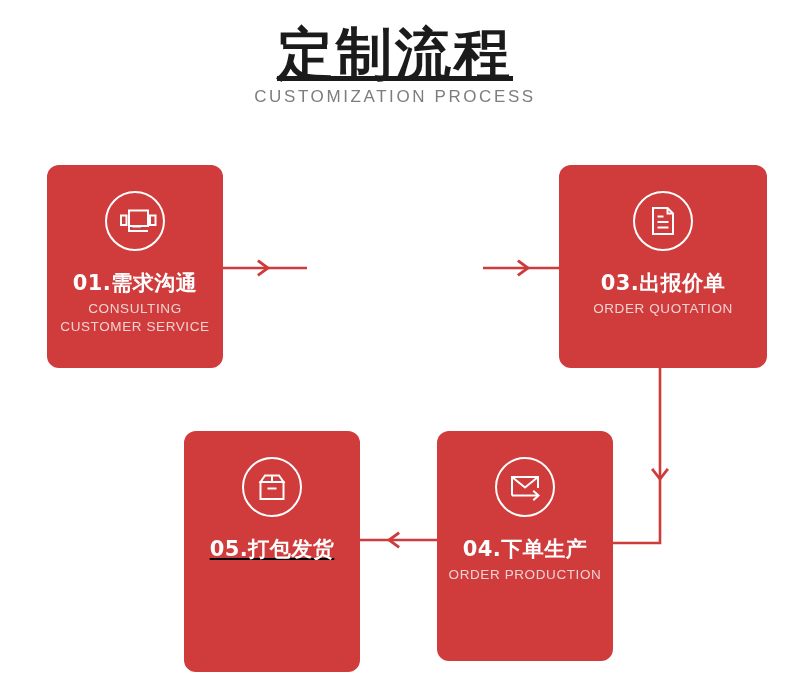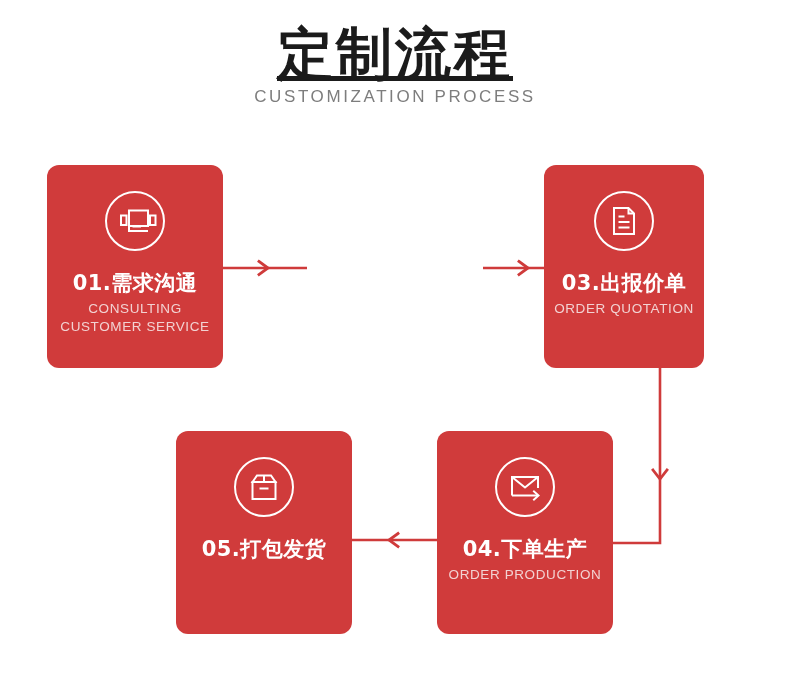--- a/index.html
+++ b/index.html
@@ -74,24 +74,24 @@
     font-size: 13.5px;
     letter-spacing: 0.6px;
     line-height: 18px;
     text-align: center;
     margin-top: 4px;
   }
 
   
   #card-1 { left: 47px;  top: 165px; width: 176px; height: 203px; }
   #card-2 { left: 307px; top: 165px; width: 176px; height: 203px; }
-  #card-3 { left: 544px; top: 165px; width: 160px; height: 203px; }
-  
-  #card-4 { left: 437px; top: 431px; width: 176px; height: 203px; }
-  #card-5 { left: 176px; top: 431px; width: 176px; height: 203px; }
+  #card-3 { left: 559px; top: 165px; width: 208px; height: 203px; }
+  
+  #card-4 { left: 437px; top: 431px; width: 176px; height: 230px; }
+  #card-5 { left: 184px; top: 431px; width: 176px; height: 241px; text-decoration: underline; }
 
   #card-1 .card-icon { margin-top: 25px; }
   #card-2 .card-icon { margin-top: 25px; }
   #card-3 .card-icon { margin-top: 25px; }
   #card-4 .card-icon { margin-top: 25px; }
   #card-5 .card-icon { margin-top: 25px; }
 
   #card-1 .card-title,
   #card-2 .card-title,
   #card-3 .card-title { margin-top: 18px; }

